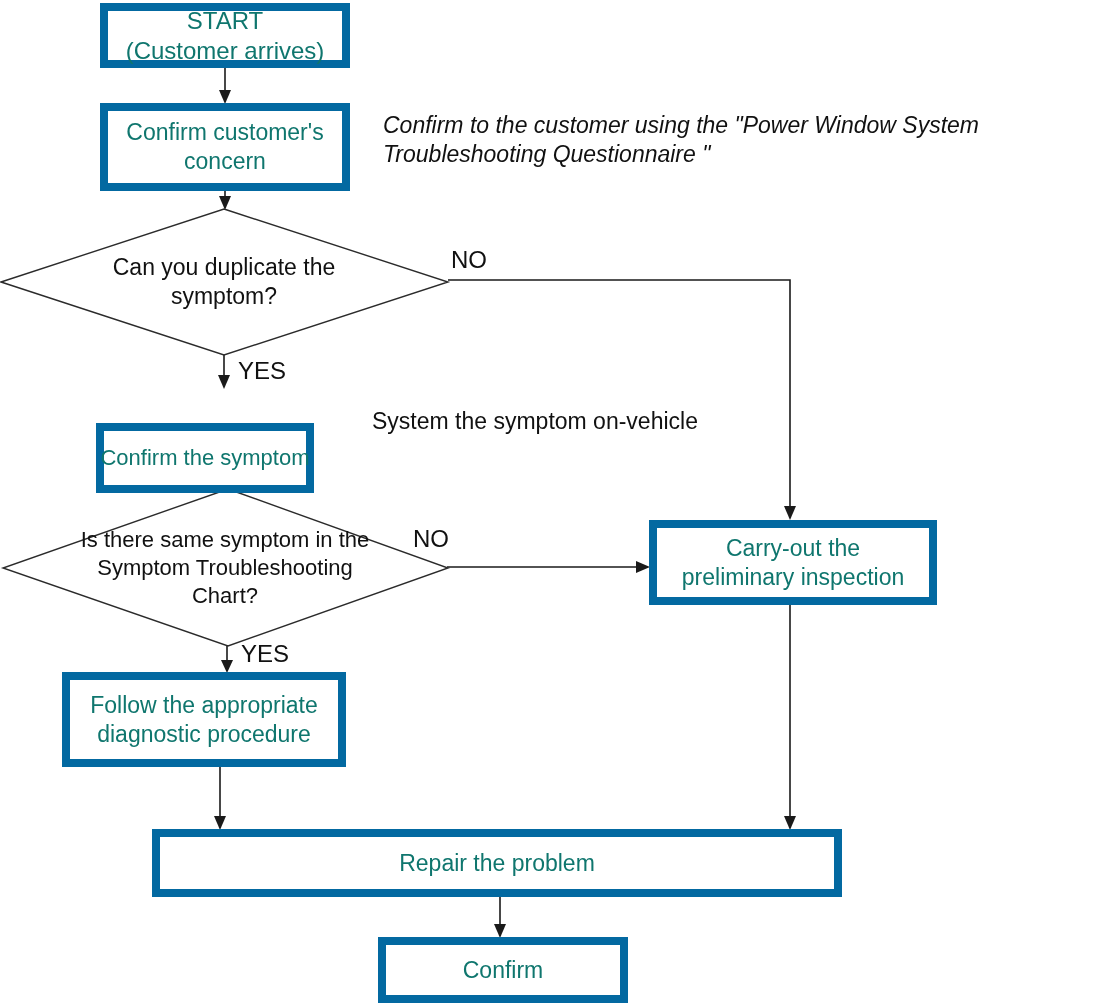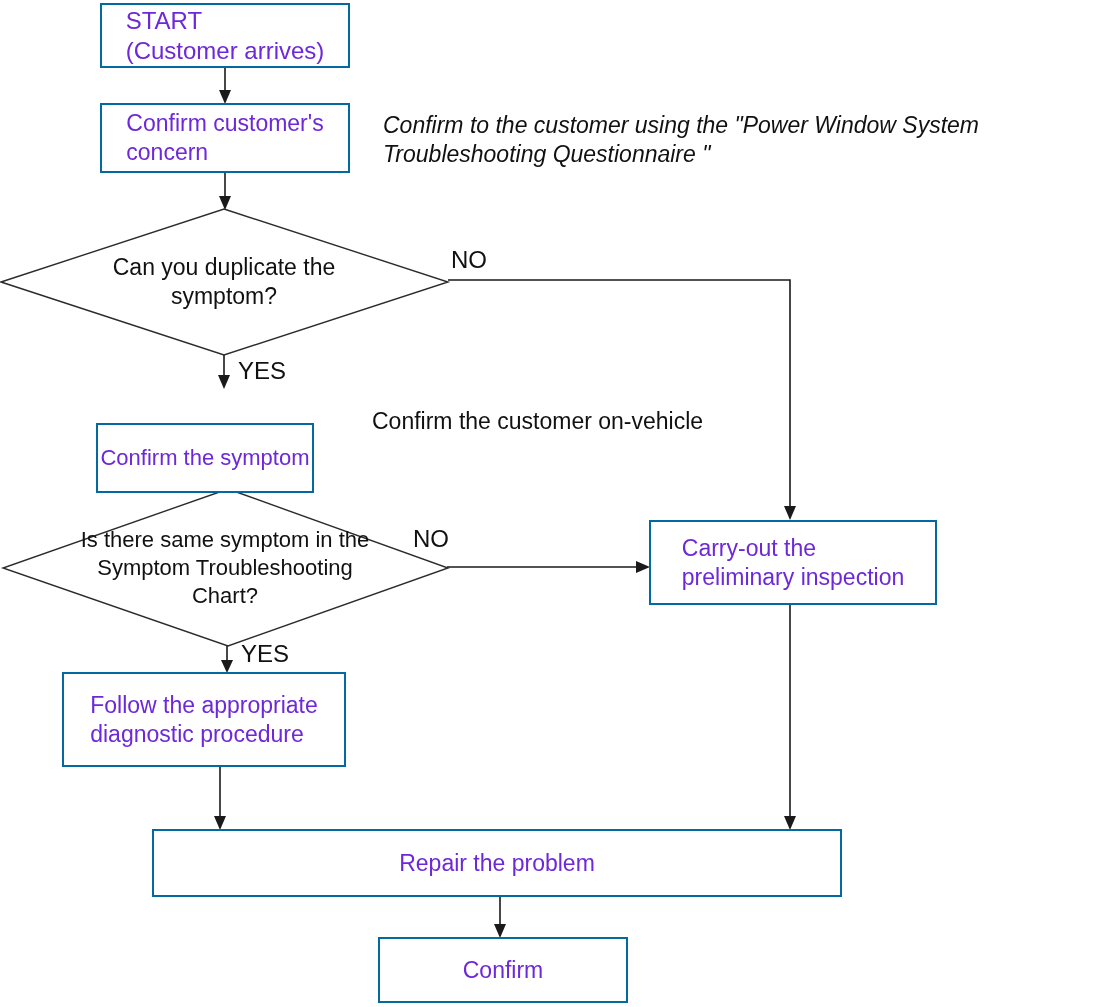--- a/index.html
+++ b/index.html
@@ -13,30 +13,30 @@
     overflow: hidden;
   }
   #wires {
     position: absolute;
     left: 0; top: 0;
     width: 1099px; height: 1007px;
   }
   .node {
     position: absolute;
     box-sizing: border-box;
-    border: 2px solid #0369a1;
+    border: 8px solid #0369a1;
     background: #ffffff;
     display: flex;
     align-items: center;
     justify-content: center;
-    text-align: left;
+    text-align: center;
     white-space: pre;
     font-size: 23px;
     line-height: 1.25;
-    color: #6d28d9;
+    color: #0f766e;
   }
   .diamond-text {
     position: absolute;
     text-align: center;
     white-space: pre;
     font-size: 23px;
     line-height: 1.27;
     color: #111111;
   }
   .annotation {
@@ -94,21 +94,21 @@
 
     <g fill="#ffffff" stroke="#2b2b2b" stroke-width="1.4">
       <polygon points="224,209 448,282 224,355 1,282"></polygon>
       <polygon points="228,489 448,568 228,646 3,568"></polygon>
     </g>
   </svg>
 
   <div class="node" style="left:100px; top:3px;   width:250px; height:65px; font-size:24px;">START
 (Customer arrives)</div>
 
-  <div class="node" style="left:100px; top:103px; width:250px; height:70px;">Confirm customer's
+  <div class="node" style="left:100px; top:103px; width:250px; height:88px;">Confirm customer's
 concern</div>
 
   <div class="node" style="left:96px;  top:388px; width:218px; height:70px; font-size:22px;margin-top:35px;">Confirm the symptom</div>
 
   <div class="node" style="left:649px; top:520px; width:288px; height:85px;">Carry-out the
 preliminary inspection</div>
 
   <div class="node" style="left:62px;  top:672px; width:284px; height:95px;">Follow the appropriate
 diagnostic procedure</div>
 
@@ -119,21 +119,21 @@
   <div class="diamond-text" style="left:74px; top:253px; width:300px;">Can you duplicate the
 symptom?</div>
 
   <div class="diamond-text" style="left:55px; top:526px; width:340px; font-size:22px;">Is there same symptom in the
 Symptom Troubleshooting
 Chart?</div>
 
   <div class="annotation" style="left:383px; top:111px;font-style:italic;">Confirm to the customer using the "Power Window System
 Troubleshooting Questionnaire "</div>
 
-  <div class="annotation" style="left:372px; top:407px;">Confirm the customer on-vehicle</div>
+  <div class="annotation" style="left:372px; top:407px;">System the symptom on-vehicle</div>
 
   <div class="branch-label" style="left:451px; top:246px;">NO</div>
 
   <div class="branch-label" style="left:238px; top:357px;">YES</div>
 
   <div class="branch-label" style="left:413px; top:525px;">NO</div>
 
   <div class="branch-label" style="left:241px; top:640px;">YES</div>
 
 </div>

